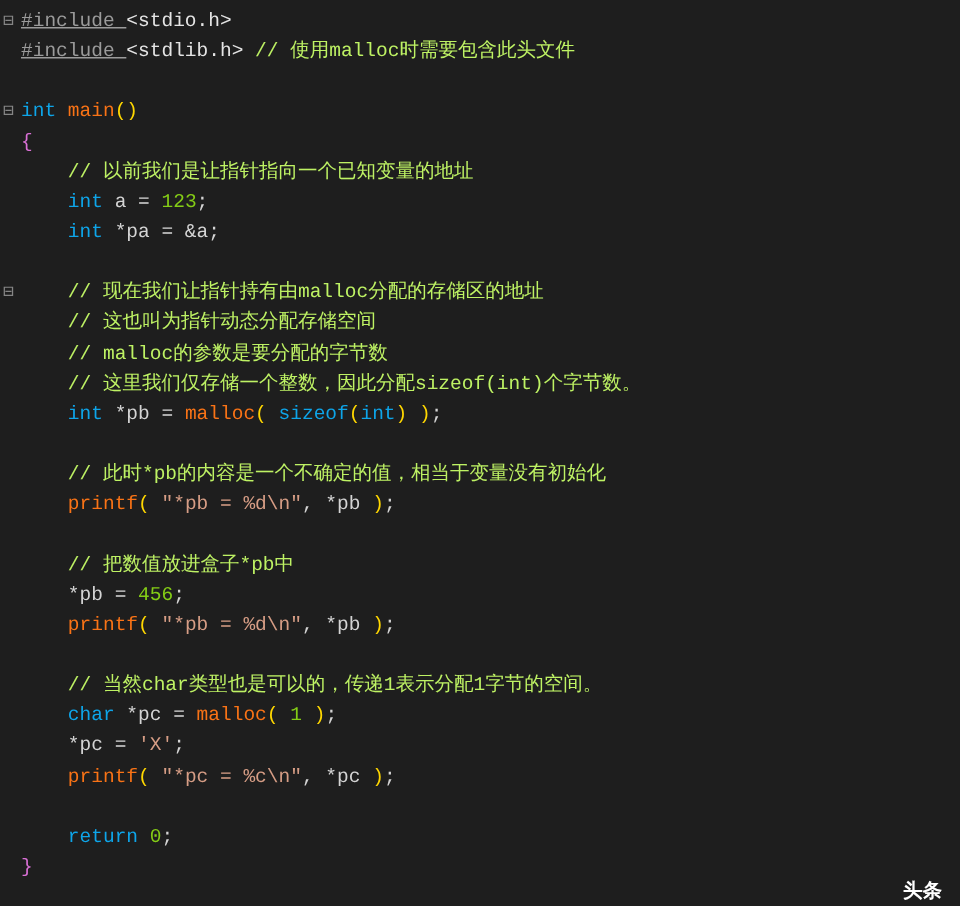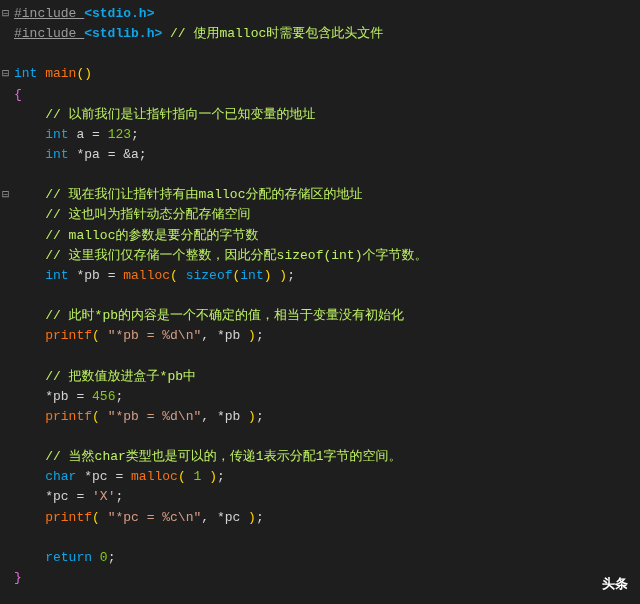--- a/index.html
+++ b/index.html
@@ -34,33 +34,33 @@
     padding-left: 2px;
   }
   .code {
     padding-top: 4px;
     white-space: pre;
     flex: 1;
   }
   .line { height: 20.15px; line-height: 20.15px; }
   .kw   { color: #0ea5e9; }
   .pp   { color: #9b9b9b; text-decoration: underline; }
-  .inc  { color: #0ea5e9; font-weight: bold; }
+  .inc  { color: #e5e5e5; }
   .cmt  { color: #bef264; }
   .fn   { color: #f97316; font-family: Liberation Mono, monospace; }
   .punc { color: #d4d4d4; }
   .brace{ color: #da70d6; }
   .paren{ color: #ffd700; }
   .num  { color: #84cc16; }
   .str  { color: #d69d85; }
   .ident{ color: #d4d4d4; }
   .watermark {
     position: absolute;
     right: 12px;
-    bottom: 10px;
+    bottom: 0;
     color: #ffffff;
     font-family: sans-serif;
     font-size: 13px;
     display: flex;
     align-items: center;
     gap: 4px;
   }
   .watermark b { font-weight: bold; }
 </style>
 </head>

